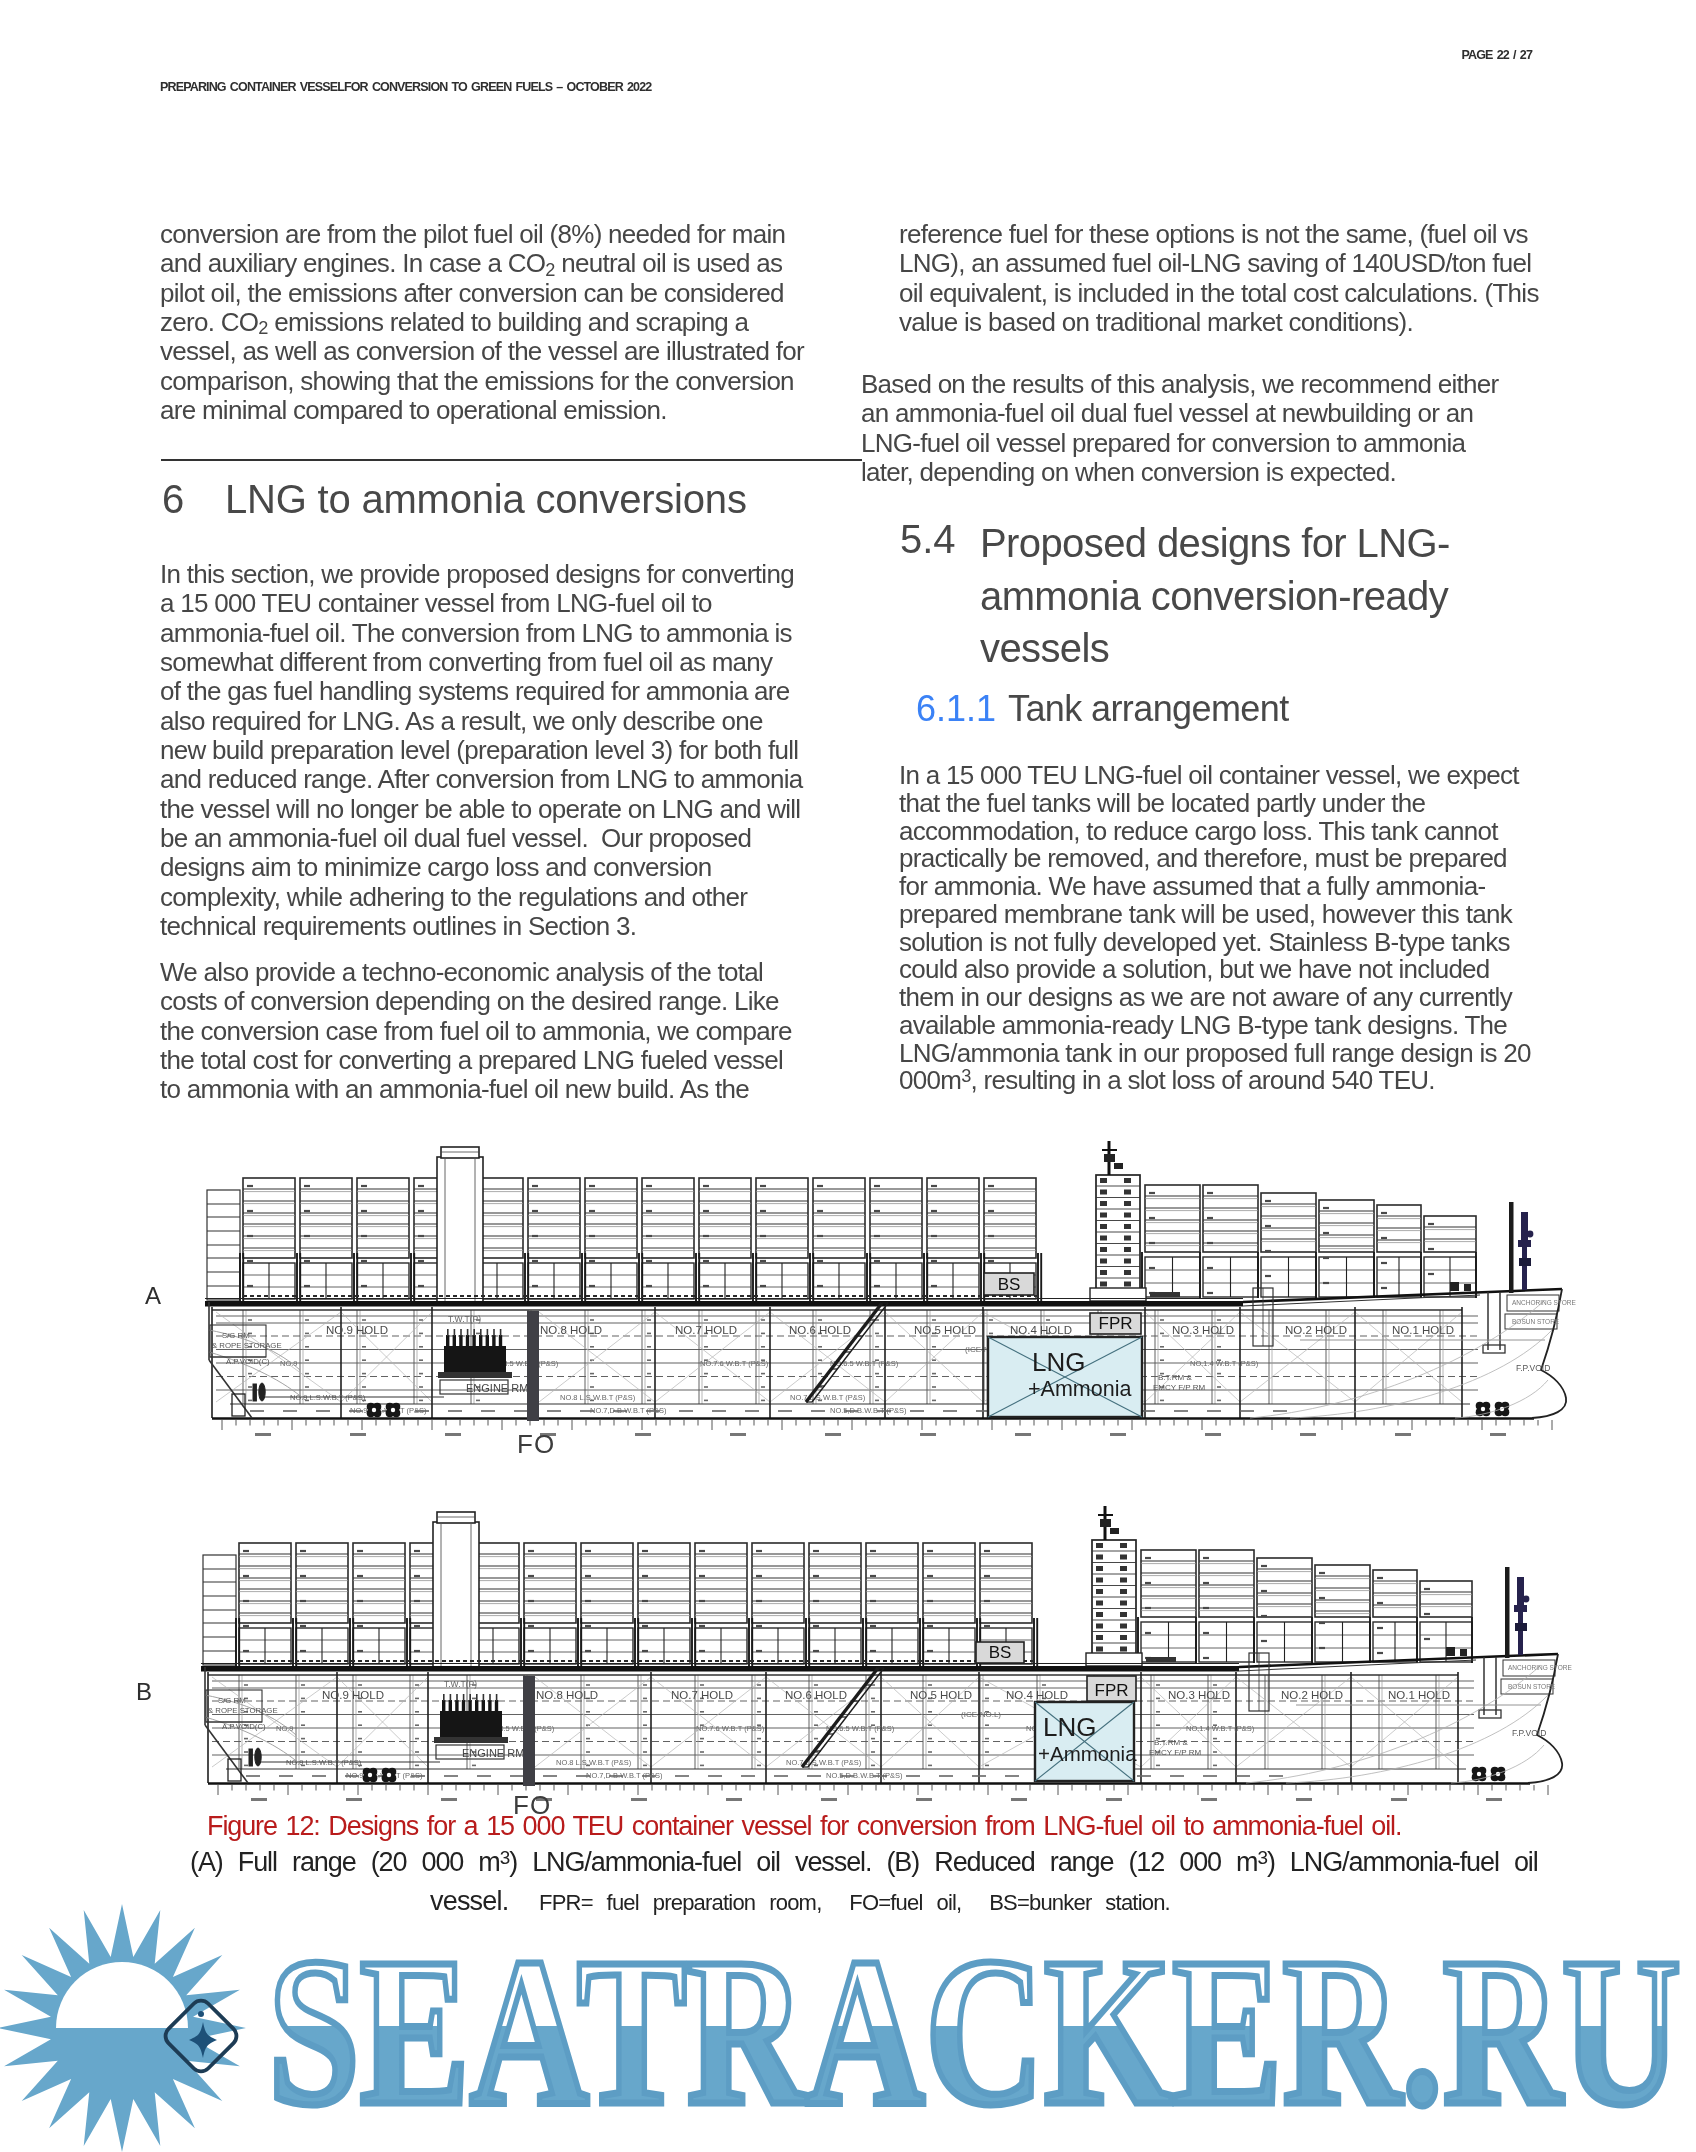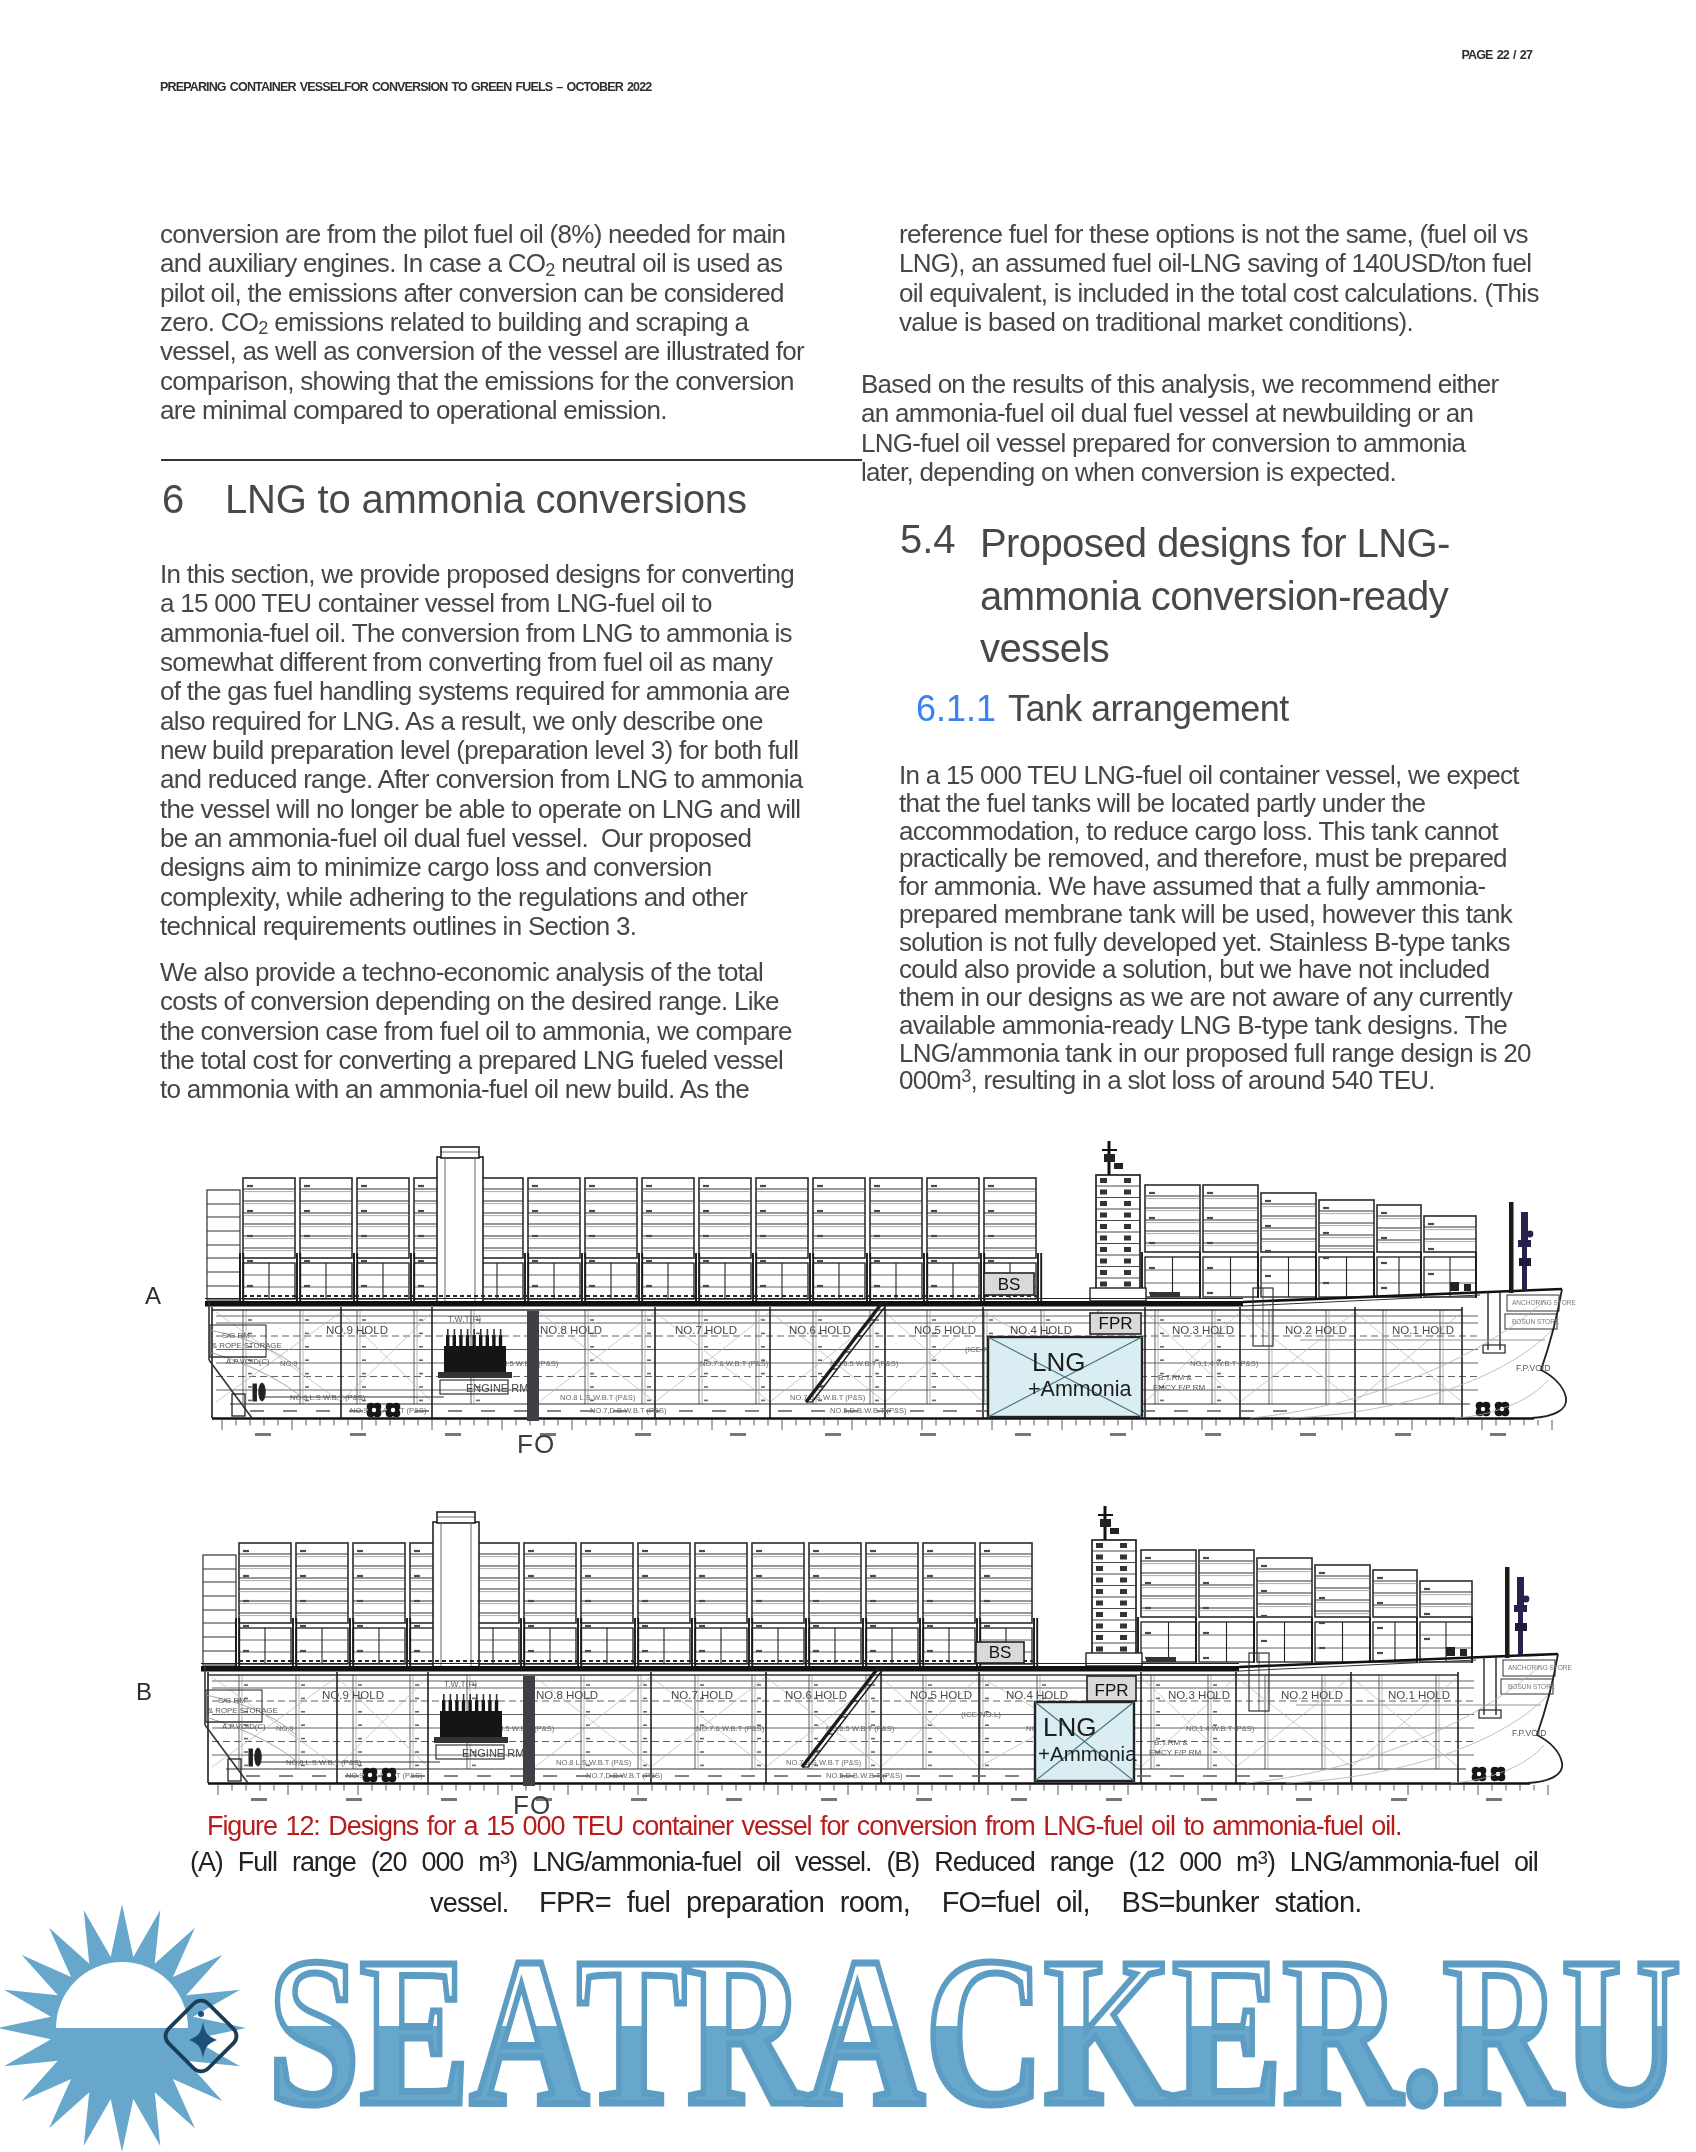--- a/index.html
+++ b/index.html
@@ -1156,13 +1156,13 @@
         <stop offset="0.47" stop-color="#67a7cb"></stop>
       </linearGradient>
     </defs>
 <text x="268" y="2103" font-family="Liberation Serif, serif" font-weight="bold" font-size="213" textLength="1413" lengthAdjust="spacingAndGlyphs" fill="url(#wmg)" stroke="#5d9dc4" stroke-width="7">SEATRACKER.RU</text>
 </svg>
 
 <div class="abs" id="cap1" style="left:207px; top:1811px; white-space:nowrap; font-size:27px; color:#b91c1c; letter-spacing:-1.1px; word-spacing:2.2px;">Figure 12: Designs for a 15 000 TEU container vessel for conversion from LNG-fuel oil to ammonia-fuel oil.</div>
 
 <div class="abs" id="cap2" style="left:190px; top:1847px; white-space:nowrap; font-size:27px; color:#222; letter-spacing:-1.1px; word-spacing:8.7px;">(A) Full range (20 000 m<sup>3</sup>) LNG/ammonia-fuel oil vessel. (B) Reduced range (12 000 m<sup>3</sup>) LNG/ammonia-fuel oil</div>
 
-<div class="abs" id="cap3" style="left:430px; top:1886px; white-space:nowrap; font-size:27px; color:#222; letter-spacing:-0.8px; word-spacing:8.6px;">vessel.&nbsp; <span style="font-size:29px;">FPR= fuel preparation room,&nbsp; FO=fuel oil,&nbsp; BS=bunker station.</span></div>
+<div class="abs" id="cap3" style="left:430px; top:1886px; white-space:nowrap; font-size:27px; color:#222; letter-spacing:-0.8px; word-spacing:8.6px;">vessel.&nbsp; <span style="font-size:22px;">FPR= fuel preparation room,&nbsp; FO=fuel oil,&nbsp; BS=bunker station.</span></div>
 
 </body></html>

